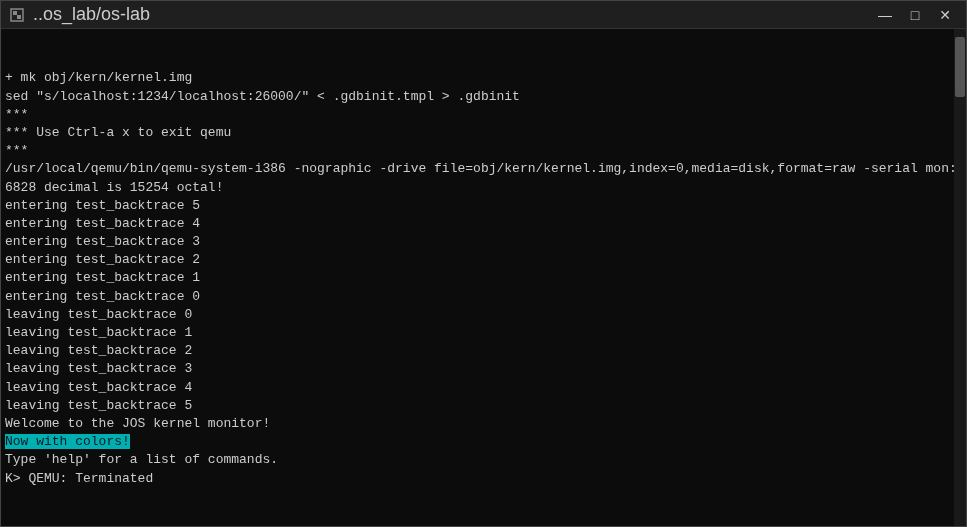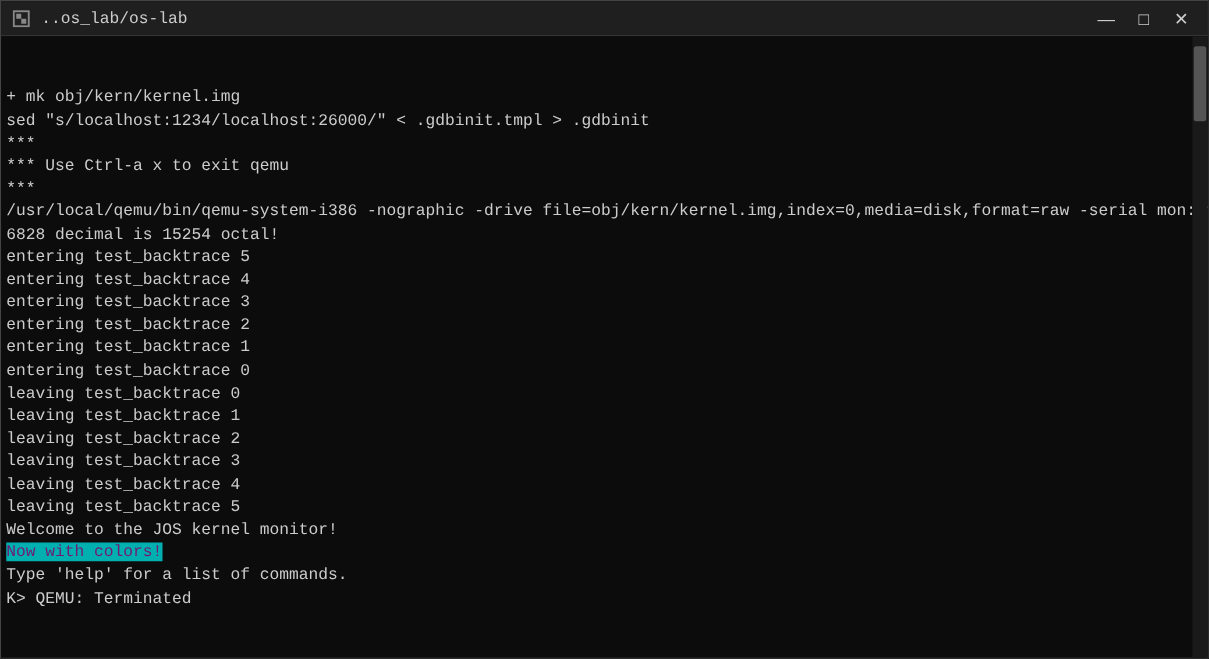--- a/index.html
+++ b/index.html
@@ -46,22 +46,22 @@
     .title-icon {
       width: 16px;
       height: 16px;
       display: flex;
       align-items: center;
       justify-content: center;
     }
 
     .title-text {
       color: #cccccc;
-      font-size: 13px;
-      font-family: Liberation Mono, monospace;
+      font-size: 18px;
+      font-family: Liberation Sans, sans-serif;
     }
 
     .title-bar-controls {
       display: flex;
       align-items: center;
       gap: 4px;
     }
 
     .title-btn {
       width: 26px;
@@ -92,21 +92,21 @@
       white-space: pre;
     }
 
     .line {
       display: block;
       min-height: 1.4em;
     }
 
     .highlight-cyan {
       background-color: #00b0b0;
-      color: #701a75;
+      color: #0f172a;
     }
 
     .scrollbar {
       position: absolute;
       right: 0;
       top: 0;
       width: 12px;
       height: 100%;
       background: #1a1a1a;
     }

